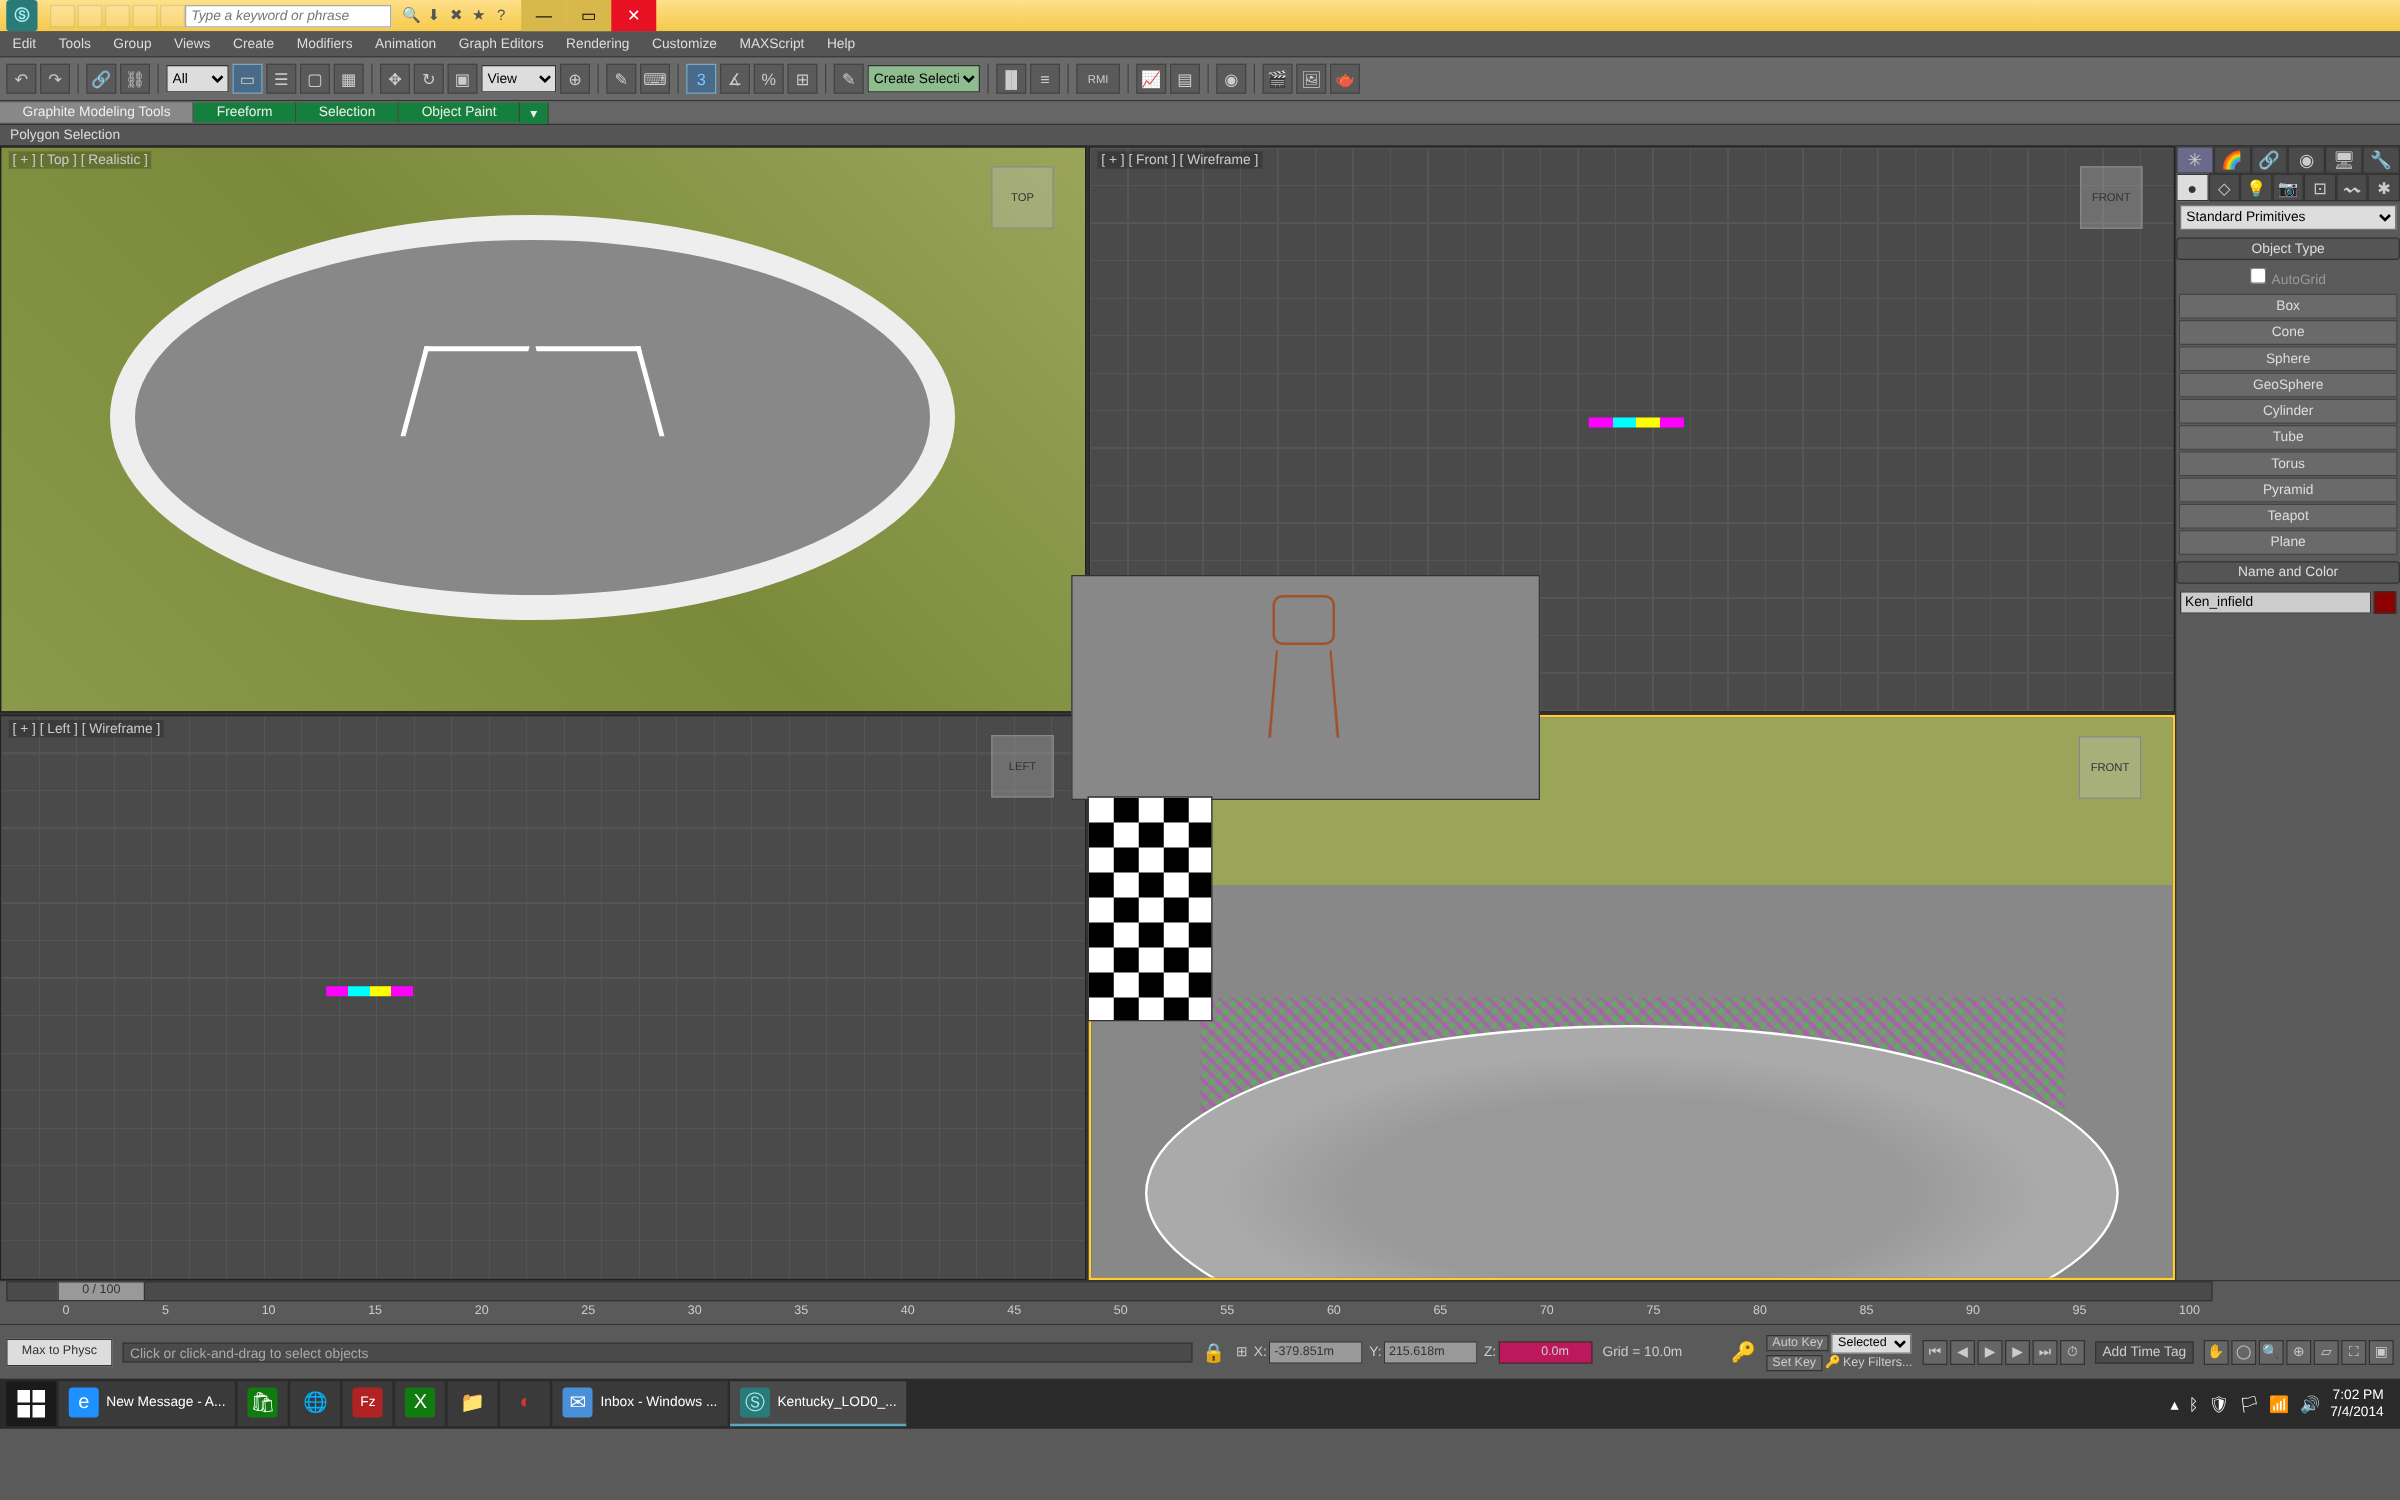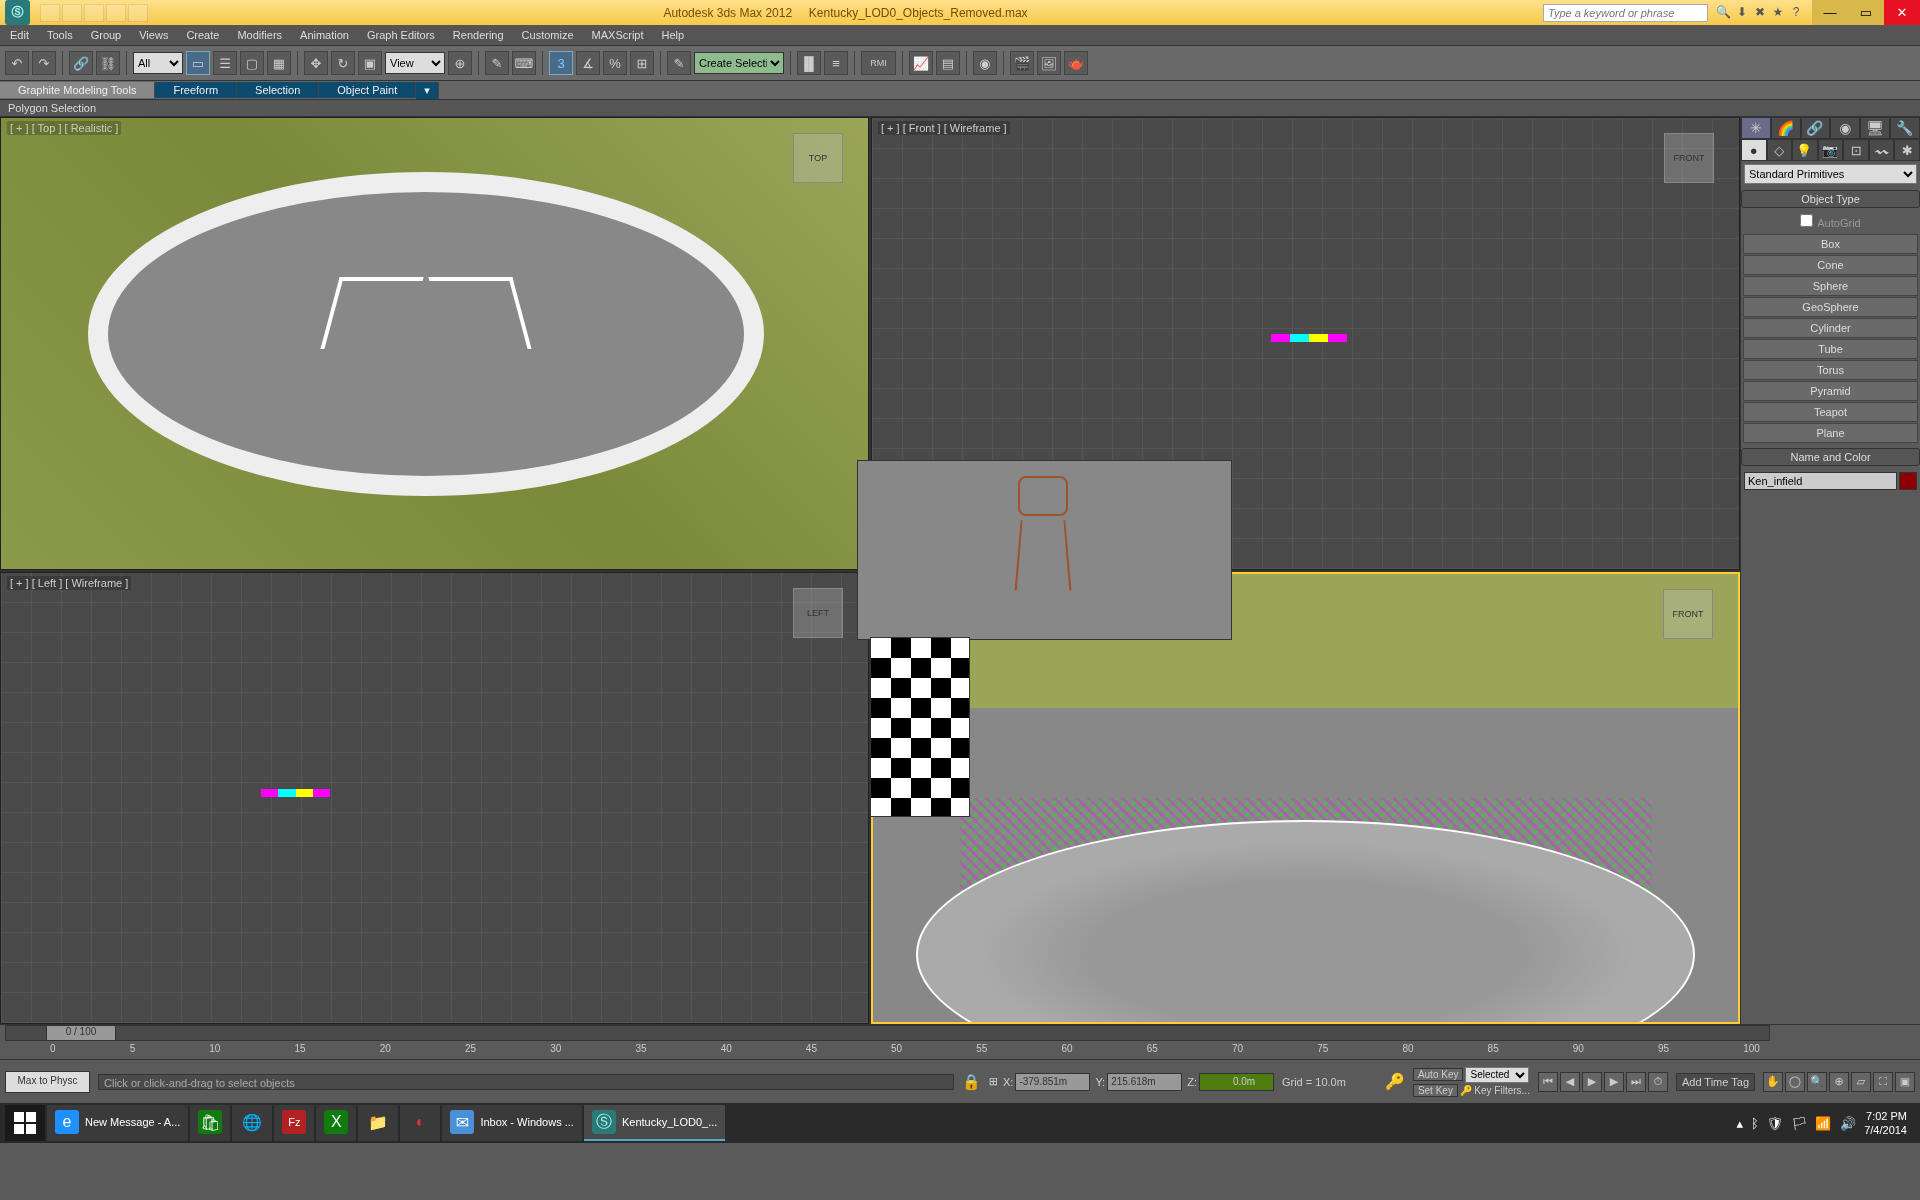--- a/index.html
+++ b/index.html
@@ -26,21 +26,21 @@
 
 .toolbar { height: 35px; background: #6a6a6a; border-bottom: 1px solid #333; display: flex; align-items: center; padding: 0 5px; gap: 3px; }
 .toolbar .tbtn { width: 24px; height: 24px; background: #5a5a5a; border: 1px solid #444; display: flex; align-items: center; justify-content: center; font-size: 13px; color: #ccc; }
 .toolbar .tbtn.active { background: #4a6a8a; border-color: #7ab; }
 .toolbar .sep { width: 1px; height: 24px; background: #444; margin: 0 3px; }
 .toolbar select { height: 22px; background: #ddd; border: 1px solid #333; font-size: 11px; }
 .toolbar .green-sel { background: #8fbc8f; height: 22px; border: 1px solid #333; font-size: 11px; width: 90px; }
 
 
 .ribbon { height: 19px; background: #666; border-bottom: 1px solid #333; display: flex; align-items: center; font-size: 11px; }
-.ribbon .rtab { padding: 2px 18px; background: #0c4a6e; border-right: 1px solid #444; color: #eee; }
+.ribbon .rtab { padding: 2px 18px; background: #15803d; border-right: 1px solid #444; color: #eee; }
 .ribbon .rtab.active { background: #888; }
 .subribbon { height: 17px; background: #555; border-bottom: 1px solid #333; padding-left: 8px; font-size: 11px; display: flex; align-items: center; color: #ddd; }
 
 
 .vp-area { position: relative; height: 907px; background: #4a4a4a; display: flex; }
 .viewports { flex: 1; display: grid; grid-template-columns: 1fr 1fr; grid-template-rows: 1fr 1fr; gap: 2px; background: #333; position: relative; }
 .viewport { background: #555; position: relative; overflow: hidden; border: 1px solid #222; }
 .viewport.active { border: 2px solid #ffcc33; }
 .vp-label { position: absolute; top: 3px; left: 6px; font-size: 11px; color: #ccc; z-index: 10; background: rgba(0,0,0,0.2); padding: 1px 3px; }
 .vp-cube { position: absolute; top: 15px; right: 25px; width: 50px; height: 50px; background: rgba(200,200,200,0.3); border: 1px solid #888; display: flex; align-items: center; justify-content: center; font-size: 9px; color: #333; }
@@ -90,21 +90,21 @@
 .time-slider .handle { position: absolute; left: 40px; top: -1px; width: 70px; height: 16px; background: #999; border: 1px solid #333; text-align: center; font-size: 10px; color: #333; }
 .time-ruler { position: absolute; top: 18px; left: 40px; right: 150px; height: 15px; display: flex; justify-content: space-between; font-size: 10px; color: #ccc; padding: 0 10px; }
 
 .statusbar { height: 44px; background: #5a5a5a; border-top: 1px solid #333; display: flex; align-items: center; padding: 0 5px; gap: 8px; font-size: 11px; }
 .statusbar .maxscript-btn { width: 85px; height: 22px; background: #ddd; border: 1px solid #333; color: #333; font-size: 10px; text-align: center; padding-top: 3px; }
 .statusbar .status-mid { flex: 1; display: flex; flex-direction: column; gap: 2px; }
 .statusbar .sel-info { color: #ddd; font-size: 11px; }
 .statusbar .prompt { background: #4a4a4a; border: 1px solid #333; padding: 2px 5px; color: #aaa; height: 16px; }
 .statusbar .coords { display: flex; gap: 2px; align-items: center; }
 .statusbar .coords .cbox { width: 75px; height: 18px; background: #999; border: 1px solid #333; color: #333; padding: 0 3px; font-size: 10px; display: flex; align-items: center; }
-.statusbar .coords .cbox.dark { background: #4d7c0f; color: #ccc; padding-left: 33px; }
+.statusbar .coords .cbox.dark { background: #be185d; color: #ccc; padding-left: 33px; }
 .statusbar .coords label { color: #ccc; margin-left: 3px; }
 .statusbar .anim-controls { display: flex; gap: 2px; }
 .statusbar .anim-controls .abtn { width: 20px; height: 20px; background: #666; border: 1px solid #333; display: flex; align-items: center; justify-content: center; font-size: 11px; }
 .statusbar .key-area { display: flex; flex-direction: column; gap: 1px; font-size: 10px; }
 .statusbar .key-area .krow { display: flex; gap: 2px; align-items: center; }
 .statusbar .key-area select { height: 16px; font-size: 10px; background: #ddd; }
 .statusbar .autokey { padding: 0 4px; background: #666; border: 1px solid #333; }
 
 
 .taskbar { height: 40px; background: #2a2a2a; display: flex; align-items: center; padding: 0 5px; gap: 2px; }
@@ -125,24 +125,20 @@
 <body>
 
 <div class="titlebar">
   <div class="logo">Ⓢ</div>
   <div class="qat">
     <div class="qbtn"></div>
     <div class="qbtn"></div>
     <div class="qbtn"></div>
     <div class="qbtn"></div>
     <div class="qbtn"></div>
-  </div>
-  <div class="title-center">
-    <span>Autodesk 3ds Max  2012</span>&nbsp;&nbsp;&nbsp;&nbsp;
-    <span>Kentucky_LOD0_Objects_Removed.max</span>
   </div>
   <input class="searchbox" placeholder="Type a keyword or phrase" style="">
   <div class="title-icons">
     <div class="ti">🔍</div>
     <div class="ti">⬇</div>
     <div class="ti">✖</div>
     <div class="ti">★</div>
     <div class="ti">?</div>
   </div>
   <div class="wincontrols">

